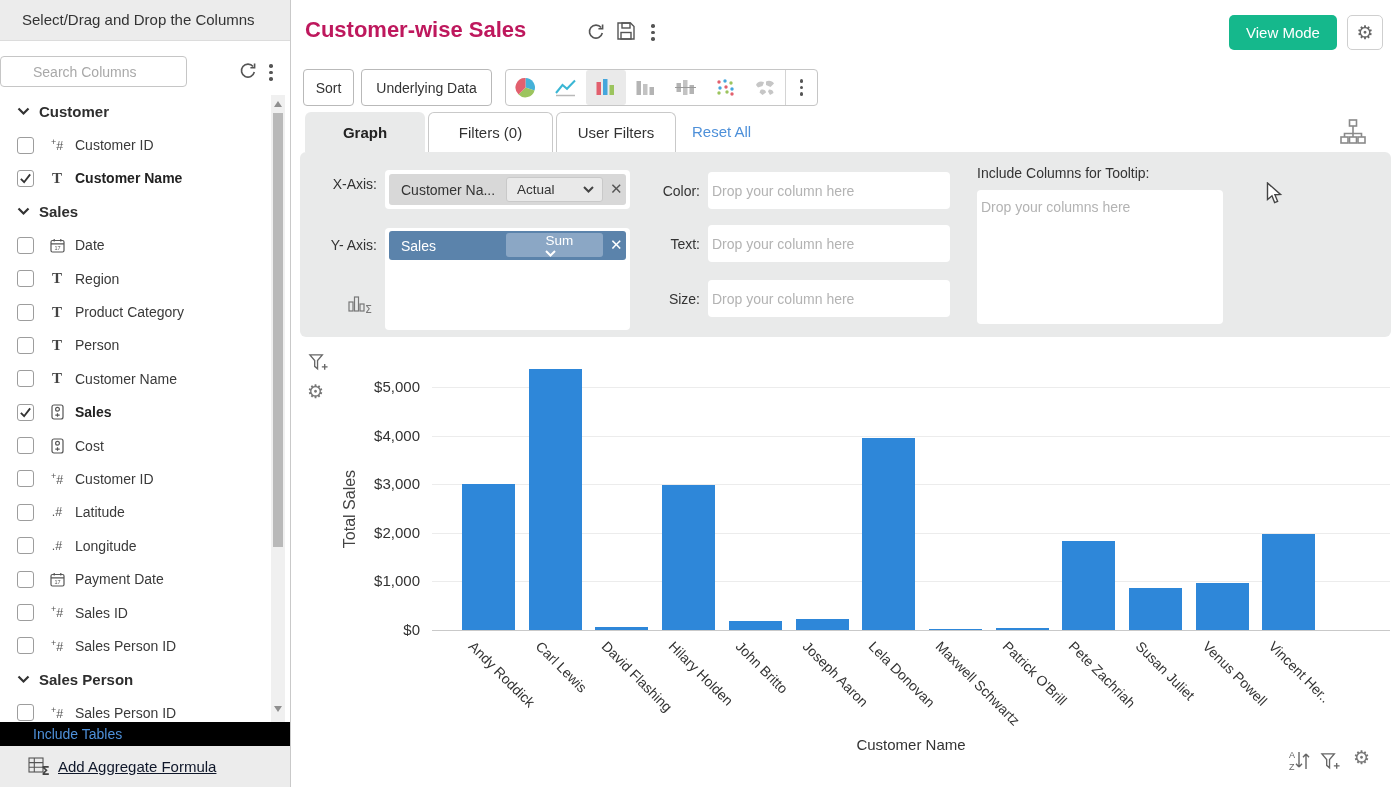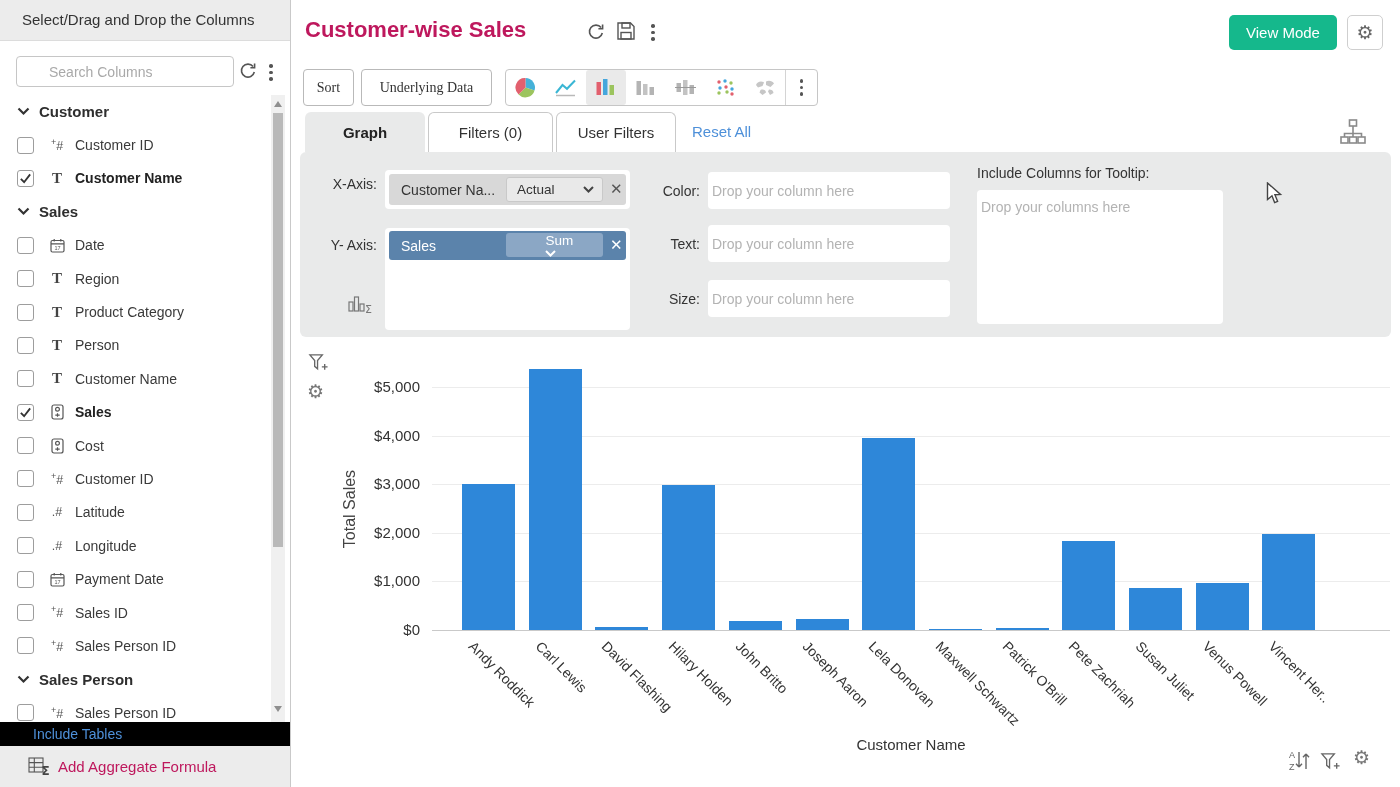--- a/index.html
+++ b/index.html
@@ -3,21 +3,21 @@
 <meta charset="utf-8">
 <style>
   * { margin:0; padding:0; box-sizing:border-box; }
   html,body { width:1400px; height:787px; font-family:"Liberation Sans", sans-serif; background:#fff; }
   #app { position:relative; width:1400px; height:787px; overflow:hidden; background:#fff; }
 
   
   #sidebar { position:absolute; left:0; top:0; width:290px; height:787px; background:#fff; }
   #sidebar-border { position:absolute; left:290px; top:0; width:1px; height:787px; background:#c9c9c9; }
   #sidebar-header { position:absolute; left:0; top:0; width:290px; height:41px; background:#ececec; border-bottom:1px solid #dcdcdc; line-height:40px; padding-left:22px; font-size:15px; color:#333; }
-  #search-input { position:absolute; left:16px; top:56px; width:218px; height:31px; border:1px solid #c6c6c6; border-radius:4px; padding:0 6px 0 32px; font-size:14px; color:#333; font-family:"Liberation Sans",sans-serif; outline:none; }
+  #search-input { position:absolute; left:0; top:56px; width:187px; height:31px; border:1px solid #c6c6c6; border-radius:4px; padding:0 6px 0 32px; font-size:14px; color:#333; font-family:"Liberation Sans",sans-serif; outline:none; }
   #search-input::placeholder { color:#a9a9a9; }
   #search-icon { position:absolute; left:24px; top:63px; }
   #sb-refresh { position:absolute; left:238px; top:61px; cursor:pointer; }
   #sb-kebab { position:absolute; left:267px; top:62px; }
   .kebab { display:flex; flex-direction:column; gap:3px; padding:2px; }
   .kebab i { width:3.5px; height:3.5px; border-radius:50%; background:#555; }
   #col-list { position:absolute; left:0; top:95px; width:271px; height:627px; overflow:hidden; }
   .sec-row, .col-row { display:flex; align-items:center; height:33.4px; padding-left:17px; }
   .sec-row { gap:9px; font-size:15px; font-weight:bold; color:#2e2e2e; }
   .col-row { gap:0; font-size:14px; color:#3a3a3a; }
@@ -29,32 +29,32 @@
   .col-label { margin-left:6px; white-space:nowrap; }
   .col-row.checked .col-label { font-weight:bold; color:#222; }
   
   #sb-track { position:absolute; left:271px; top:95px; width:14px; height:627px; background:#f0f0f0; }
   #sb-thumb { position:absolute; left:273px; top:113px; width:10px; height:434px; background:#b9b9b9; }
   .sb-arrow { position:absolute; left:274px; width:0; height:0; border-left:4px solid transparent; border-right:4px solid transparent; }
   #sb-up { top:101px; border-bottom:6px solid #8f8f8f; }
   #sb-down { top:706px; border-top:6px solid #8f8f8f; }
   #include-tables { position:absolute; left:0; top:722px; width:290px; height:24px; background:#000000; line-height:24px; padding-left:33px; font-size:14px; color:#4e90d9; cursor:pointer; }
   #agg-row { position:absolute; left:0; top:746px; width:290px; height:41px; background:#ececec; display:flex; align-items:center; padding-left:28px; gap:7px; }
-  #agg-link { font-size:15px; color:#be185d; cursor:pointer; }
+  #agg-link { font-size:15px; color:#0f172a; text-decoration:underline; cursor:pointer; }
 
   
   #page-title { position:absolute; left:305px; top:17px; font-size:22px; font-weight:bold; color:#be185d; }
   #title-refresh { position:absolute; left:586px; top:22px; cursor:pointer; }
   #title-save { position:absolute; left:616px; top:21px; cursor:pointer; }
   #title-kebab { position:absolute; left:649px; top:22px; cursor:pointer; }
   #view-mode-btn { position:absolute; left:1229px; top:15px; width:108px; height:35px; background:#15b88c; color:#fff; font-size:15px; border:none; border-radius:5px; cursor:pointer; font-family:"Liberation Sans",sans-serif; }
   #settings-btn { position:absolute; left:1347px; top:15px; width:36px; height:35px; background:#fff; border:1px solid #cfcfcf; border-radius:5px; cursor:pointer; font-size:19px; color:#666; line-height:31px; text-align:center; }
 
   
-  .tb-btn { position:absolute; top:69px; height:37px; background:#fff; border:1px solid #b9b9b9; border-radius:4px; font-size:14px; color:#333; cursor:pointer; font-family:Liberation Serif, serif; }
+  .tb-btn { position:absolute; top:69px; height:37px; background:#fff; border:1px solid #b9b9b9; border-radius:4px; font-size:14px; color:#333; cursor:pointer; font-family:Liberation Sans, sans-serif; }
   #sort-btn { left:303px; width:51px; }
   #underlying-btn { left:361px; width:131px; }
   #chart-toolbar { position:absolute; left:505px; top:69px; width:313px; height:37px; background:#fff; border:1px solid #c6c6c6; border-radius:4px; display:flex; align-items:stretch; }
   .ct-ico { width:40px; display:flex; align-items:center; justify-content:center; cursor:pointer; }
   .ct-ico.active { background:#eaeaea; border-radius:3px; }
   #ct-kebab { width:32px; border-left:1px solid #d4d4d4; display:flex; align-items:center; justify-content:center; cursor:pointer; }
 
   
   .tab { position:absolute; top:112px; height:40px; border-radius:6px 6px 0 0; font-size:15px; display:flex; align-items:center; justify-content:center; cursor:pointer; color:#333; }
   #tab-graph { left:305px; width:120px; background:#e9eaea; font-weight:bold; color:#222; }

